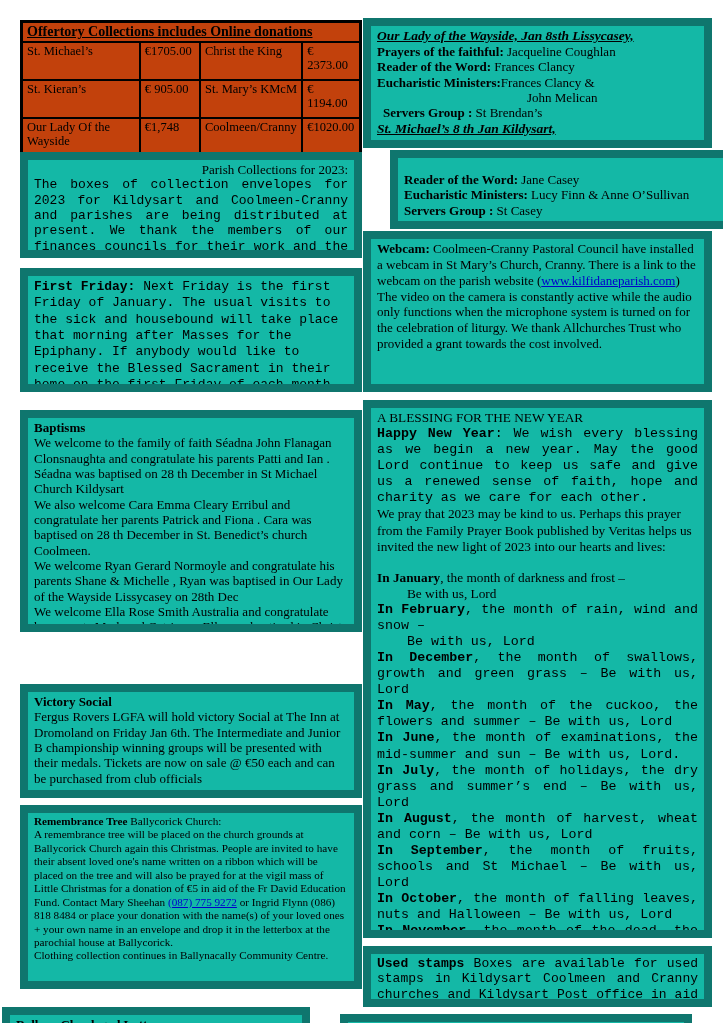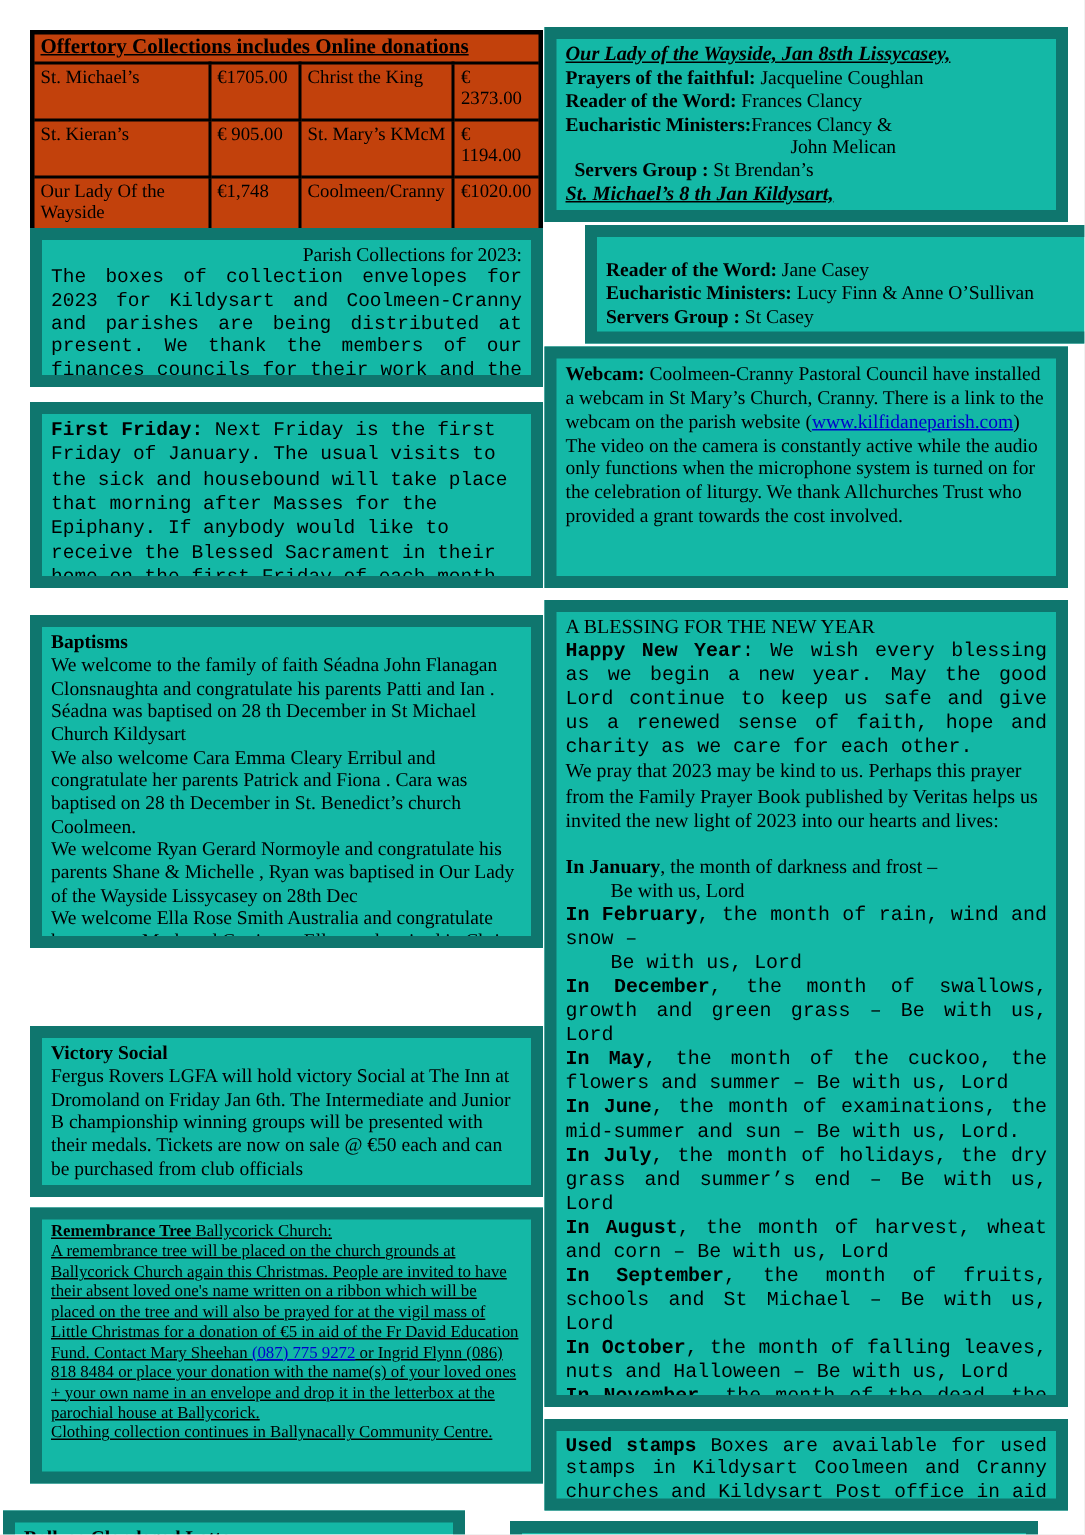--- a/index.html
+++ b/index.html
@@ -81,21 +81,21 @@
     <div>We also welcome Cara Emma Cleary Erribul and congratulate her parents Patrick and Fiona . Cara was baptised on 28 th December in St. Benedict’s church Coolmeen.</div>
     <div>We welcome Ryan Gerard Normoyle and congratulate his parents Shane &amp; Michelle , Ryan was baptised in Our Lady of the Wayside Lissycasey on 28th Dec</div>
     <div>We welcome Ella Rose Smith Australia and congratulate her parents Mark and Catriona , Ella was baptised in Christ the king Ballycorick on 29 th December .May the Lord bless and protect their families</div>
   </div>
 
   <div class="box" style="top:684px;left:20px;width:342px;height:114px;">
     <div><b>Victory Social</b></div>
     <div>Fergus Rovers LGFA will hold victory Social at The Inn at Dromoland on Friday Jan 6th.  The Intermediate and Junior B championship winning groups will be presented with their medals.  Tickets are now on sale @ €50 each and can be purchased from club officials</div>
   </div>
 
-  <div class="box" style="top:805px;left:20px;width:342px;height:184px;font-size:11.2px;line-height:1.2;text-decoration:underline;">
+  <div class="box" style="top:805px;left:20px;width:342px;height:184px;font-size:11.2px;line-height:1.2;">
     <div><b>Remembrance Tree</b><span> Ballycorick Church:</span></div>
     <div><span>A remembrance tree will be placed on the church grounds at Ballycorick Church again this Christmas. People are invited to have their absent loved one's name written on a ribbon which will be placed on the tree and will also be prayed for at  the vigil  mass of Little Christmas for a donation of €5 in aid of the Fr David Education Fund. Contact Mary Sheehan </span><span class="link">(087) 775 9272</span><span> or Ingrid Flynn (086) 818 8484 or place your donation with the name(s) of your loved ones + your own name in an envelope and drop it in the letterbox at the parochial house at Ballycorick.</span></div>
     <div>Clothing collection continues in Ballynacally Community Centre.</div>
   </div>
 
   <div class="box" style="top:1007px;left:2px;width:308px;height:40px;">
     <b>Ballyea Clandegad  Lotto</b>
   </div>
 
   <div class="box" style="top:18px;left:363px;width:349px;height:130px;">

